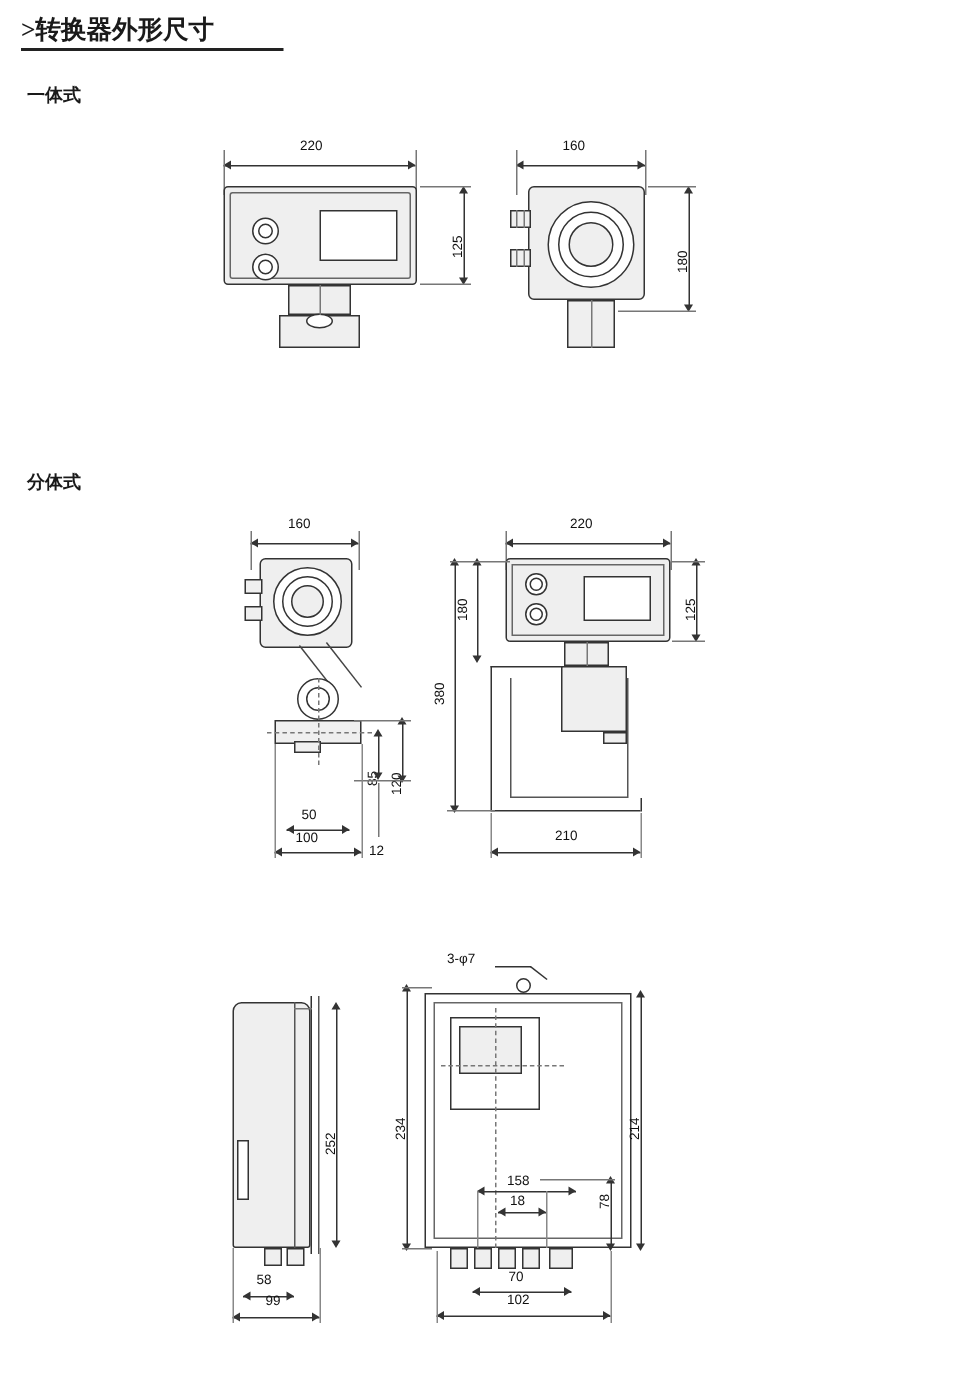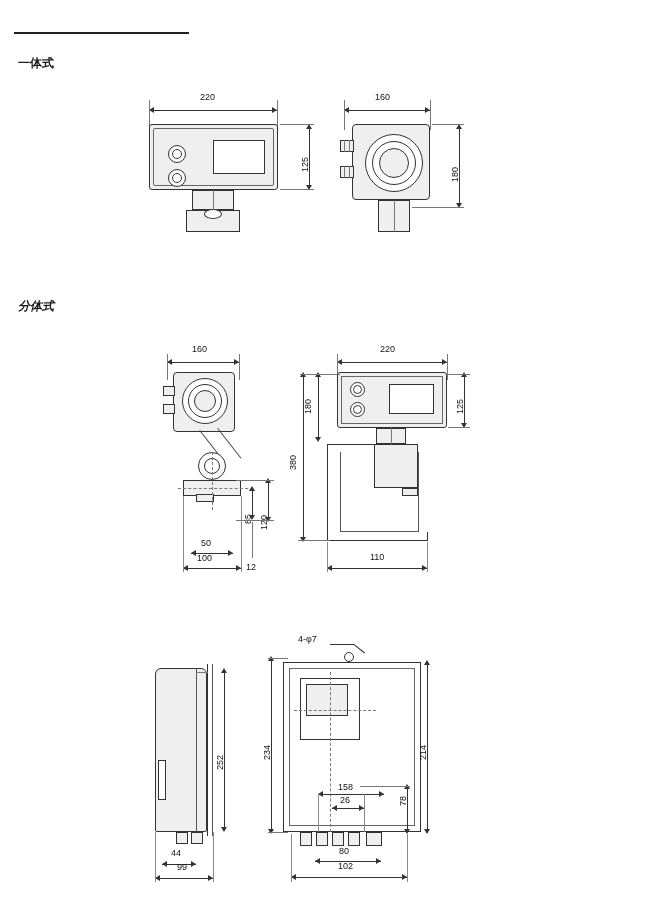--- a/index.html
+++ b/index.html
@@ -19,21 +19,21 @@
     font-size:17px;font-weight:bold;
     letter-spacing:0px;
     font-family:"Liberation Serif", serif;
   }
   .subhead{
     position:absolute;
     font-size:12px;font-weight:bold;
     font-family:"Liberation Serif", serif;
   }
   .sub1{left:18px;top:55px;}
-  .sub2{left:18px;top:298px;font-style:italic;}
+  .sub2{left:18px;top:313px;}
 
   
   .ln{position:absolute;background:#333;}
   .h{height:1px;}
   .v{width:1px;}
   .dash-h{
     position:absolute;height:0;border-top:1px dashed #777;
   }
   .dash-v{
     position:absolute;width:0;border-left:1px dashed #777;
@@ -60,20 +60,21 @@
   .ah-l{border-top:3px solid transparent;border-bottom:3px solid transparent;border-right:5px solid #333;}
   .ah-r{border-top:3px solid transparent;border-bottom:3px solid transparent;border-left:5px solid #333;}
   .ah-u{border-left:3px solid transparent;border-right:3px solid transparent;border-bottom:5px solid #333;}
   .ah-d{border-left:3px solid transparent;border-right:3px solid transparent;border-top:5px solid #333;}
 </style>
 </head>
 <body>
 
 <div class="page">
 
+  <div class="title">&gt;转换器外形尺寸</div>
   <div class="ln h" style="left:14px;top:32px;width:175px;height:2px;background:#222;"></div>
 
   <div class="subhead sub1">一体式</div>
   <div class="subhead sub2">分体式</div>
 
   <div>
 
     <div class="lbl" style="left:200px;top:92px;">220</div>
     <div class="arrowline" style="left:149px;top:110px;width:128px;"></div>
     <div class="ah-l" style="left:149px;top:107px;"></div>
@@ -231,21 +232,21 @@
     <div class="ah-u" style="left:315px;top:372px;"></div>
     <div class="ah-d" style="left:315px;top:437px;"></div>
 
     <div class="lbl" style="left:288px;top:470px;transform:rotate(-90deg);transform-origin:left top;">380</div>
     <div class="ln v" style="left:303px;top:374px;height:166px;background:#333;"></div>
     <div class="ah-u" style="left:300px;top:372px;"></div>
     <div class="ah-d" style="left:300px;top:537px;"></div>
     <div class="tickh" style="left:300px;top:374px;width:40px;background:#777;"></div>
     <div class="tickh" style="left:298px;top:540px;width:32px;background:#777;"></div>
 
-    <div class="lbl" style="left:370px;top:552px;">110</div>
+    <div class="lbl" style="left:370px;top:552px;">210</div>
     <div class="arrowline" style="left:327px;top:568px;width:100px;"></div>
     <div class="ah-l" style="left:327px;top:565px;"></div>
     <div class="ah-r" style="left:422px;top:565px;"></div>
     <div class="tick" style="left:327px;top:542px;height:30px;background:#888;"></div>
     <div class="tick" style="left:427px;top:542px;height:30px;background:#888;"></div>
   </div>
 
   <div>
     <div class="box fillgray" style="left:155px;top:668px;width:52px;height:164px;border-radius:6px 6px 2px 2px;"></div>
     <div class="ln v" style="left:196px;top:668px;height:164px;background:#555;"></div>
@@ -255,36 +256,36 @@
     <div class="ln h" style="left:196px;top:672px;width:12px;background:#777;"></div>
 
     <div class="box fillgray" style="left:176px;top:832px;width:12px;height:12px;"></div>
     <div class="box fillgray" style="left:191px;top:832px;width:12px;height:12px;"></div>
 
     <div class="lbl" style="left:215px;top:770px;transform:rotate(-90deg);transform-origin:left top;">252</div>
     <div class="ln v" style="left:224px;top:670px;height:160px;background:#333;"></div>
     <div class="ah-u" style="left:221px;top:668px;"></div>
     <div class="ah-d" style="left:221px;top:827px;"></div>
 
-    <div class="lbl" style="left:171px;top:848px;">44</div>
+    <div class="lbl" style="left:171px;top:848px;">58</div>
     <div class="arrowline" style="left:162px;top:864px;width:34px;"></div>
     <div class="ah-l" style="left:162px;top:861px;"></div>
     <div class="ah-r" style="left:191px;top:861px;"></div>
 
     <div class="lbl" style="left:177px;top:862px;">99</div>
     <div class="arrowline" style="left:155px;top:878px;width:58px;"></div>
     <div class="ah-l" style="left:155px;top:875px;"></div>
     <div class="ah-r" style="left:208px;top:875px;"></div>
     <div class="tick" style="left:155px;top:832px;height:50px;background:#888;"></div>
     <div class="tick" style="left:213px;top:832px;height:50px;background:#888;"></div>
   </div>
 
   <div>
 
-    <div class="lbl" style="left:298px;top:634px;">4-φ7</div>
+    <div class="lbl" style="left:298px;top:634px;">3-φ7</div>
     <div class="arrowline" style="left:330px;top:644px;width:24px;"></div>
     <div class="ln" style="left:354px;top:644px;width:14px;height:1px;background:#333;transform:rotate(38deg);transform-origin:left top;"></div>
     <div class="circ fillwhite" style="left:344px;top:652px;width:10px;height:10px;"></div>
 
     <div class="box fillwhite" style="left:283px;top:662px;width:138px;height:170px;"></div>
     <div class="boxthin" style="left:289px;top:668px;width:126px;height:158px;"></div>
 
     <div class="box fillwhite" style="left:300px;top:678px;width:60px;height:62px;"></div>
     <div class="box fillgray" style="left:306px;top:684px;width:42px;height:32px;"></div>
     <div class="dash-h" style="left:294px;top:710px;width:82px;"></div>
@@ -312,28 +313,28 @@
     <div class="ln v" style="left:407px;top:786px;height:46px;background:#333;"></div>
     <div class="ah-u" style="left:404px;top:784px;"></div>
     <div class="ah-d" style="left:404px;top:829px;"></div>
     <div class="tickh" style="left:360px;top:786px;width:50px;background:#777;"></div>
 
     <div class="lbl" style="left:338px;top:782px;">158</div>
     <div class="arrowline" style="left:318px;top:794px;width:66px;"></div>
     <div class="ah-l" style="left:318px;top:791px;"></div>
     <div class="ah-r" style="left:379px;top:791px;"></div>
 
-    <div class="lbl" style="left:340px;top:795px;">26</div>
+    <div class="lbl" style="left:340px;top:795px;">18</div>
     <div class="arrowline" style="left:332px;top:808px;width:32px;"></div>
     <div class="ah-l" style="left:332px;top:805px;"></div>
     <div class="ah-r" style="left:359px;top:805px;"></div>
     <div class="tick" style="left:318px;top:794px;height:38px;background:#888;"></div>
     <div class="tick" style="left:364px;top:794px;height:38px;background:#888;"></div>
 
-    <div class="lbl" style="left:339px;top:846px;">80</div>
+    <div class="lbl" style="left:339px;top:846px;">70</div>
     <div class="arrowline" style="left:315px;top:861px;width:66px;"></div>
     <div class="ah-l" style="left:315px;top:858px;"></div>
     <div class="ah-r" style="left:376px;top:858px;"></div>
 
     <div class="lbl" style="left:338px;top:861px;">102</div>
     <div class="arrowline" style="left:291px;top:877px;width:116px;"></div>
     <div class="ah-l" style="left:291px;top:874px;"></div>
     <div class="ah-r" style="left:402px;top:874px;"></div>
     <div class="tick" style="left:291px;top:834px;height:48px;background:#888;"></div>
     <div class="tick" style="left:407px;top:834px;height:48px;background:#888;"></div>

